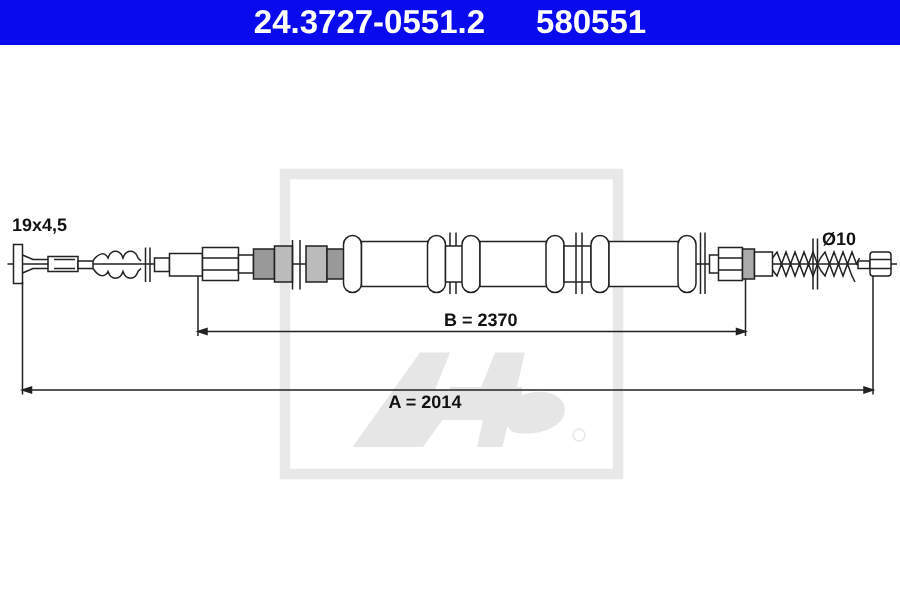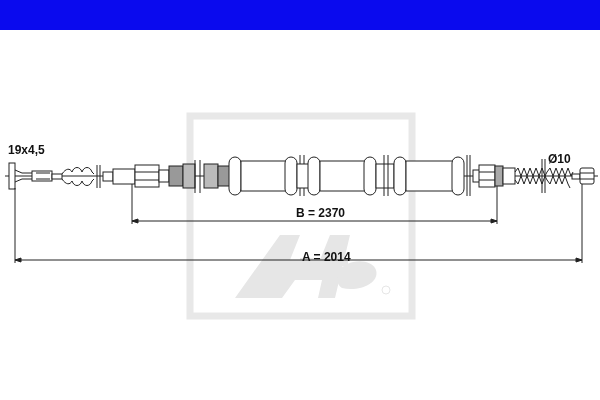--- a/index.html
+++ b/index.html
@@ -7,20 +7,22 @@
   .header { position: absolute; left: 0; top: 0; width: 600px; height: 30px; background: #0a0aee; color: #ffffff; display: flex; align-items: center; justify-content: center; }
   .header span { font-family: "Liberation Sans", sans-serif; font-weight: bold; font-size: 22px; letter-spacing: 0px; }
   .header .pn { margin-right: 34px; }
   .drawing { position: absolute; left: 0; top: 30px; width: 600px; height: 286px; }
   .lbl { position: absolute; font-family: "Liberation Sans", sans-serif; font-weight: bold; font-size: 12px; color: #111; white-space: nowrap; }
 </style>
 </head>
 <body>
 
 <div class="header">
+  <span class="pn">24.3727-0551.2</span>
+  <span>580551</span>
 </div>
 
 <div class="drawing">
   <svg width="600" height="370" viewBox="0 30 600 370" xmlns="http://www.w3.org/2000/svg">
 
     <g>
       <rect x="190" y="116" width="222" height="200" fill="none" stroke="#e8e8e8" stroke-width="7"></rect>
       <path d="M235 298 L280 235 L300 235 L290 260 L320 260 L330 235 L350 235 L335 298 L318 298 L322 280 L295 280 L282 298 Z" fill="#e6e6e6"></path>
       <rect x="300" y="258" width="48" height="8" fill="#e6e6e6"></rect>
       <path d="M338 272 C346 258 372 258 376 270 C380 284 358 292 342 288 C338 286 336 280 338 272 Z" fill="#e6e6e6"></path>
@@ -103,14 +105,14 @@
 
       <line x1="15" y1="260" x2="582" y2="260"></line>
       <path d="M15 260 l6 -2 l0 4 z" fill="#222"></path>
       <path d="M582 260 l-6 -2 l0 4 z" fill="#222"></path>
     </g>
   </svg>
 
   <div class="lbl" style="left:8px; top:113px;">19x4,5</div>
   <div class="lbl" style="left:548px; top:122px;">Ø10</div>
   <div class="lbl" style="left:296px; top:176px;">B = 2370</div>
-  <div class="lbl" style="left:259px; top:220px;margin-left:43px;">A = 2014</div>
+  <div class="lbl" style="left:259px; top:231px;">A = 2014</div>
 </div>
 
 </body></html>

